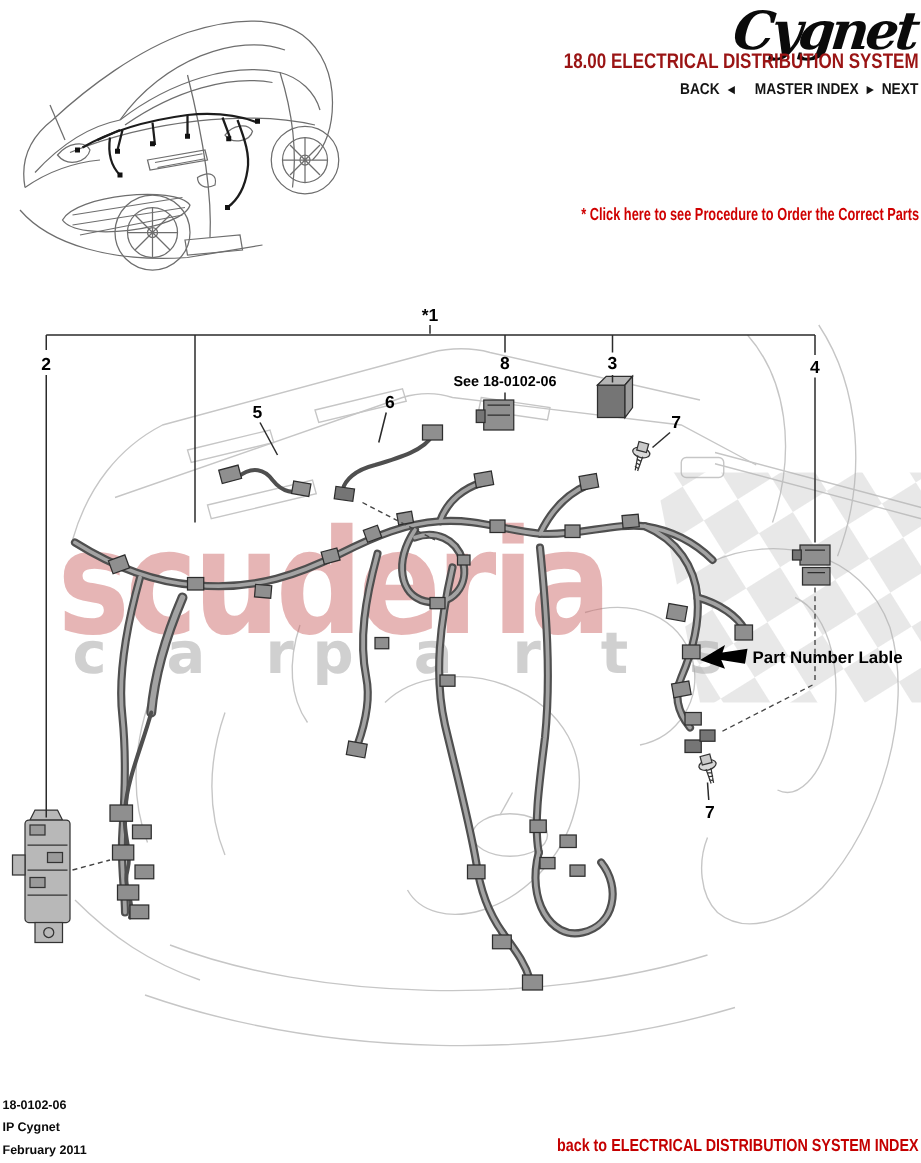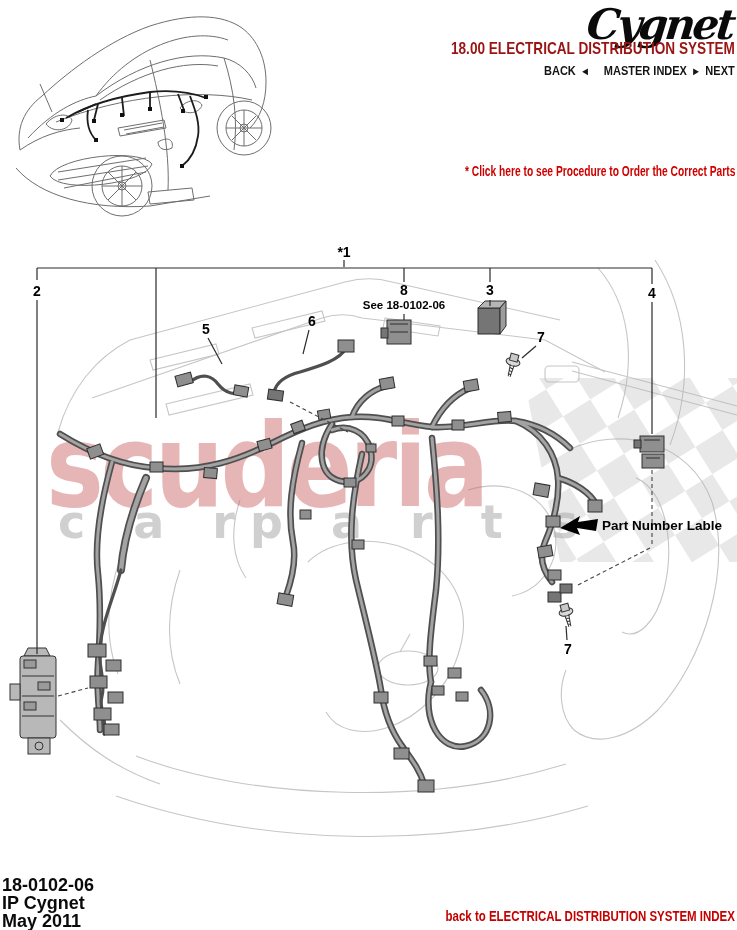--- a/index.html
+++ b/index.html
@@ -12,21 +12,21 @@
   .title{position:absolute;right:2px;top:39px;font-size:17px;font-weight:bold;
         color:#9a1414;white-space:nowrap;transform:scaleX(0.80);transform-origin:right;}
   .nav{position:absolute;right:2px;top:64px;font-size:12.5px;font-weight:bold;color:#141414;
         white-space:nowrap;transform:scaleX(0.88);transform-origin:right;}
   .nav .gap{margin-left:16px;}
   .nav .arrow{font-size:11px;margin-left:5px;}
   .nav .arrow.r{margin-right:5px;}
   .order-note{position:absolute;right:2px;top:163px;font-size:14px;font-weight:bold;
         color:#cf0000;white-space:nowrap;transform:scaleX(0.73);transform-origin:right;}
   .diagram{position:absolute;left:0;top:240px;width:737px;height:640px;}
-  .footer-left{position:absolute;left:2px;top:876px;font-size:18px;font-weight:bold;
+  .footer-left{position:absolute;left:2px;top:876px;font-size:10px;font-weight:bold;
         line-height:18px;color:#0a0a0a;}
   .footer-right{position:absolute;right:2px;top:908px;font-size:14px;font-weight:bold;
         color:#c40000;white-space:nowrap;transform:scaleX(0.82);transform-origin:right;}
   
   .co{font:bold 14px "Liberation Sans",sans-serif;fill:#000;}
   .co-small{font:bold 11.5px "Liberation Sans",sans-serif;fill:#000;}
   .pnl{font:bold 13.5px "Liberation Sans",sans-serif;fill:#000;}
   .wm-red{font:bold 116px "DejaVu Sans",sans-serif;fill:#cc6666;opacity:.48;letter-spacing:-4px;}
   .wm-gray{font:bold 46px "DejaVu Sans",sans-serif;fill:#ababab;opacity:.55;letter-spacing:16px;}
   .outline{stroke:#c6c6c6;fill:none;stroke-width:1.1;}
@@ -281,17 +281,17 @@
     <text class="co" x="541" y="102" text-anchor="middle">7</text>
     <text class="co" x="568" y="414" text-anchor="middle">7</text>
 
     <polygon points="560,288 580,276 578,282 598,279 596,291 577,288 580,295" fill="#000"></polygon>
     <text class="pnl" x="602" y="290">Part Number Lable</text>
   </svg>
 
   <div class="footer-left">
     <div>18-0102-06</div>
     <div>IP Cygnet</div>
-    <div>May 2011</div>
+    <div>February 2011</div>
   </div>
   <div class="footer-right">back to ELECTRICAL DISTRIBUTION SYSTEM INDEX</div>
 
 </div>
 
 </body></html>

